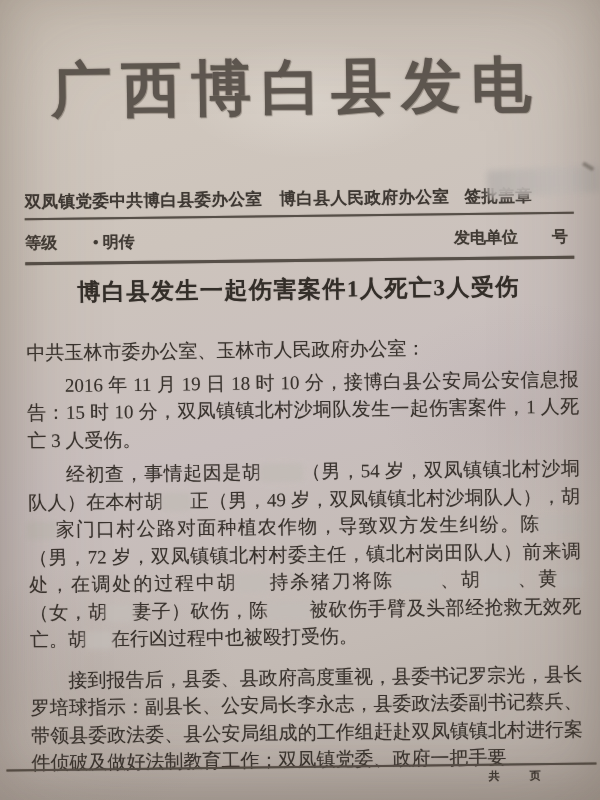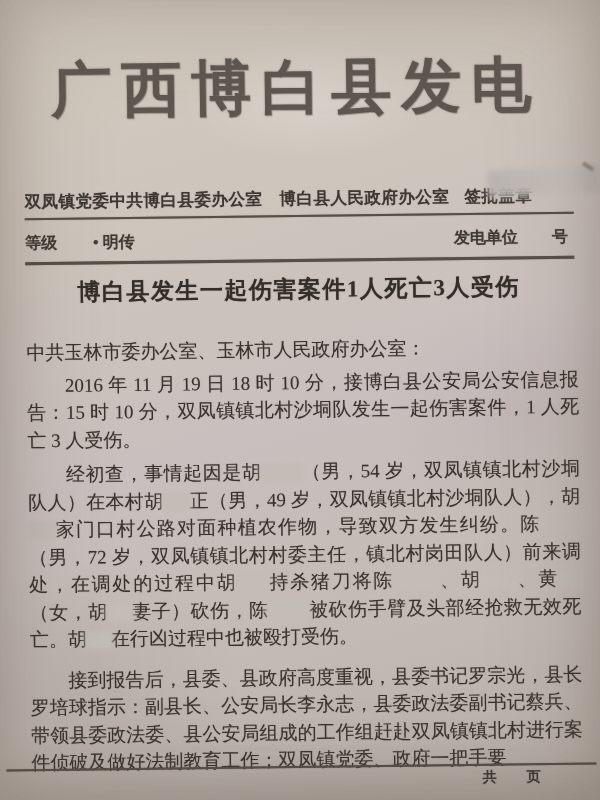--- a/index.html
+++ b/index.html
@@ -61,21 +61,21 @@
   p.para { margin: 0; text-indent: 2em; }
   p.para-1 { margin-top: 0; }
   p.para-2 { margin-top: 7px; }
   p.para-3 { margin-top: 13px; }
 
   .redact { display: inline-block; height: 15px; border-radius: 2px;
     background: #c3bcb7; box-shadow: 0 0 5px 1.5px #c3bcb7; filter: blur(1.5px);
     vertical-align: -2px; }
 
   .page-footer { position: absolute; top: 771px; right: 64px;
-    font-size: 14px; font-weight: 700; color: #3e3833; text-shadow: 0 0 1px rgba(62,54,46,0.4); }
+    font-size: 11px; font-weight: 700; color: #3e3833; text-shadow: 0 0 1px rgba(62,54,46,0.4); }
   .page-footer .gap { display: inline-block; width: 30px; }
 </style>
 </head>
 <body>
 
 <div class="blotch b1"></div>
 <div class="blotch b2"></div>
 <div class="blotch b3"></div>
 
 <div class="content">

